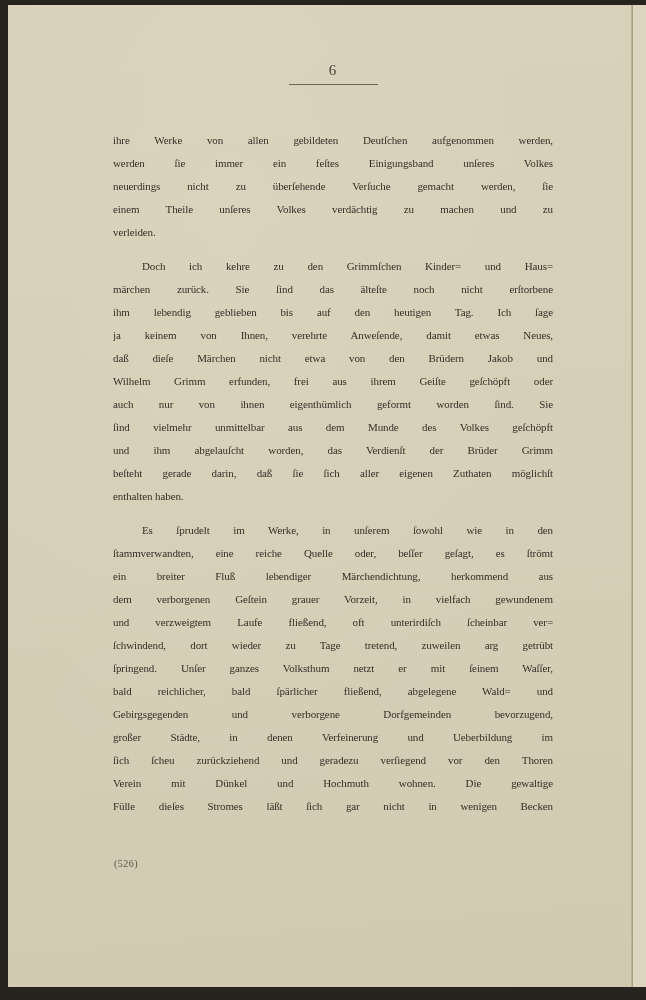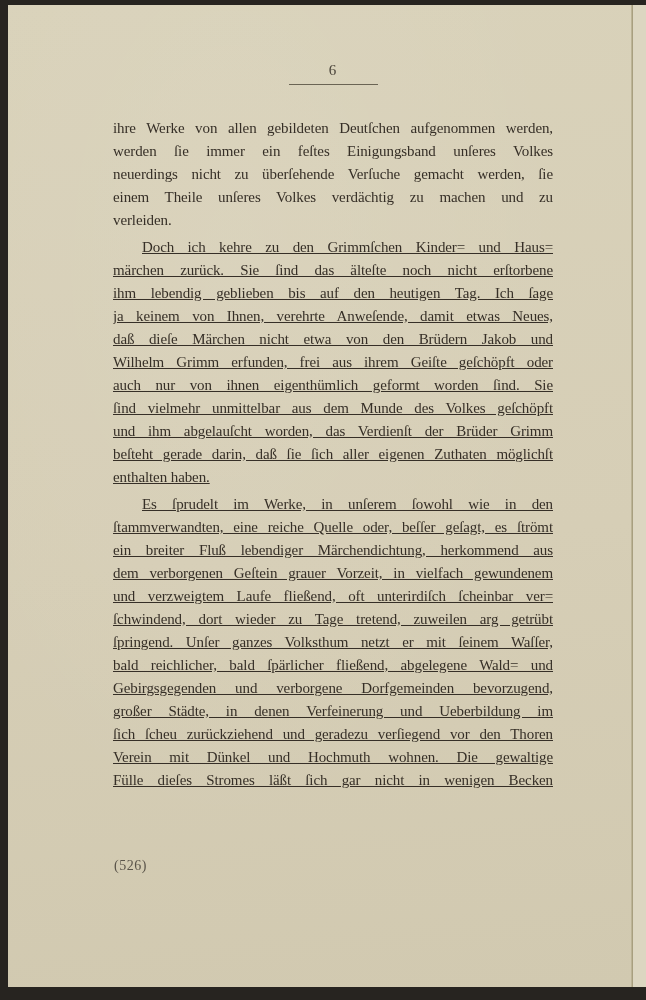--- a/index.html
+++ b/index.html
@@ -30,36 +30,36 @@
   .head {
     position: absolute; left: 105px; top: 57px; width: 440px;
     text-align: center; color: #4b453b;
   }
   .head .num { font-size: 15px; letter-spacing: 1px; }
   .head .rule {
     width: 89px; height: 1px; background: #6a6454;
     margin: 5px auto 0 auto;
   }
   .text-block {
-    position: absolute; left: 105px; top: 112px; width: 440px;
+    position: absolute; left: 105px; top: 124px; width: 440px;
     color: #362f27;
-    font-size: 15px; line-height: 23px;
+    font-size: 11px; line-height: 23px;
     letter-spacing: -0.1px;
   }
-  .para + .para { margin-top: 4px; text-decoration: underline; }
+  .para + .para { margin-top: 11px; }
   .line {
     text-align: justify;
     text-align-last: justify;
     max-height: 23px; overflow: hidden;
   }
   .line.end { text-align-last: left; }
   .line.indent { text-indent: 29px; }
   .footer-sig {
     position: absolute; left: 106px; top: 853px;
-    font-size: 14px; color: #5a544a; letter-spacing: 0.5px;
+    font-size: 10px; color: #5a544a; letter-spacing: 0.5px;
   }
 </style>
 </head>
 <body>
 
 <div class="scan">
   <div class="paper">
     <div class="edge-strip"></div>
     <div class="crease"></div>
 

